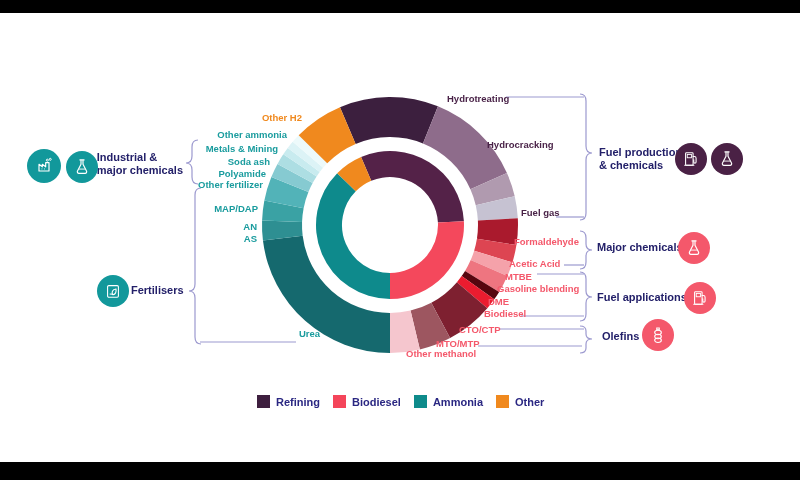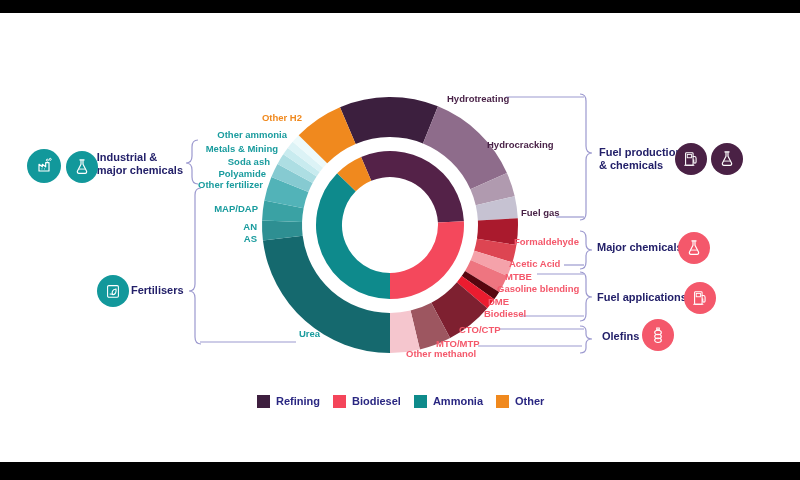--- a/index.html
+++ b/index.html
@@ -25,21 +25,21 @@
   .bg-teal{background:#12989B;}
   .bg-plum{background:#4A2145;}
   .bg-pink{background:#F4586B;}
   .icon-circle svg{width:20px;height:20px;}
   #center-text{position:absolute;left:330px;top:203px;width:120px;text-align:center;line-height:20px;}
   #center-text .num{font-size:17px;font-weight:800;color:#2424BC;}
   #center-text .unit{font-size:17px;font-weight:600;color:#3E3ED6;}
   #center-text .formula{font-size:15px;font-weight:600;color:#3E3ED6;}
   #center-text sub{font-size:10px;}
   #legend{position:absolute;left:257px;top:395px;display:flex;gap:13px;}
-  .legend-item{display:flex;}
+  .legend-item{display:flex;align-items:center;}
   .legend-sq{width:13px;height:13px;display:inline-block;}
   .legend-label{font-size:11px;font-weight:600;color:#2A2782;padding-left:6px;}
 </style>
 </head>
 <body>
 
 <div id="stage">
   <div id="top-bar" class="bar"></div>
   <div id="bottom-bar" class="bar"></div>
 

